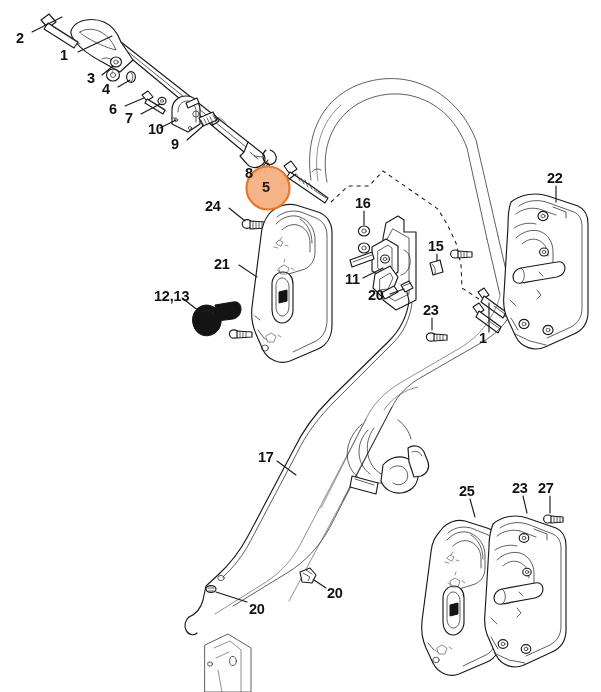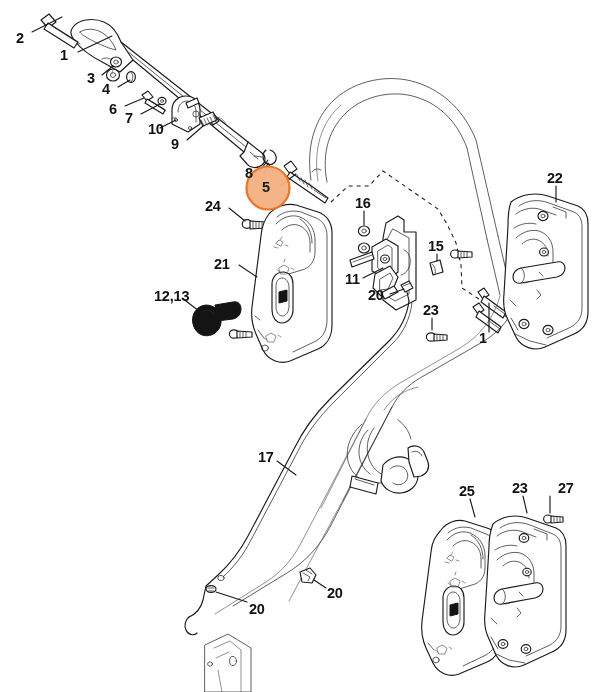--- a/index.html
+++ b/index.html
@@ -485,15 +485,15 @@
   <div class="lbl" style="left:368px;top:288px">20</div>
   <div class="lbl" style="left:428px;top:239px">15</div>
   <div class="lbl" style="left:423px;top:303px">23</div>
   <div class="lbl" style="left:479px;top:331px">1</div>
   <div class="lbl" style="left:547px;top:171px">22</div>
   <div class="lbl" style="left:258px;top:450px">17</div>
   <div class="lbl" style="left:249px;top:602px">20</div>
   <div class="lbl" style="left:327px;top:586px">20</div>
   <div class="lbl" style="left:459px;top:484px">25</div>
   <div class="lbl" style="left:512px;top:481px">23</div>
-  <div class="lbl" style="left:558px;top:481px">27</div>
+  <div class="lbl" style="left:538px;top:481px">27</div>
 
 </div>
 
 </body></html>

